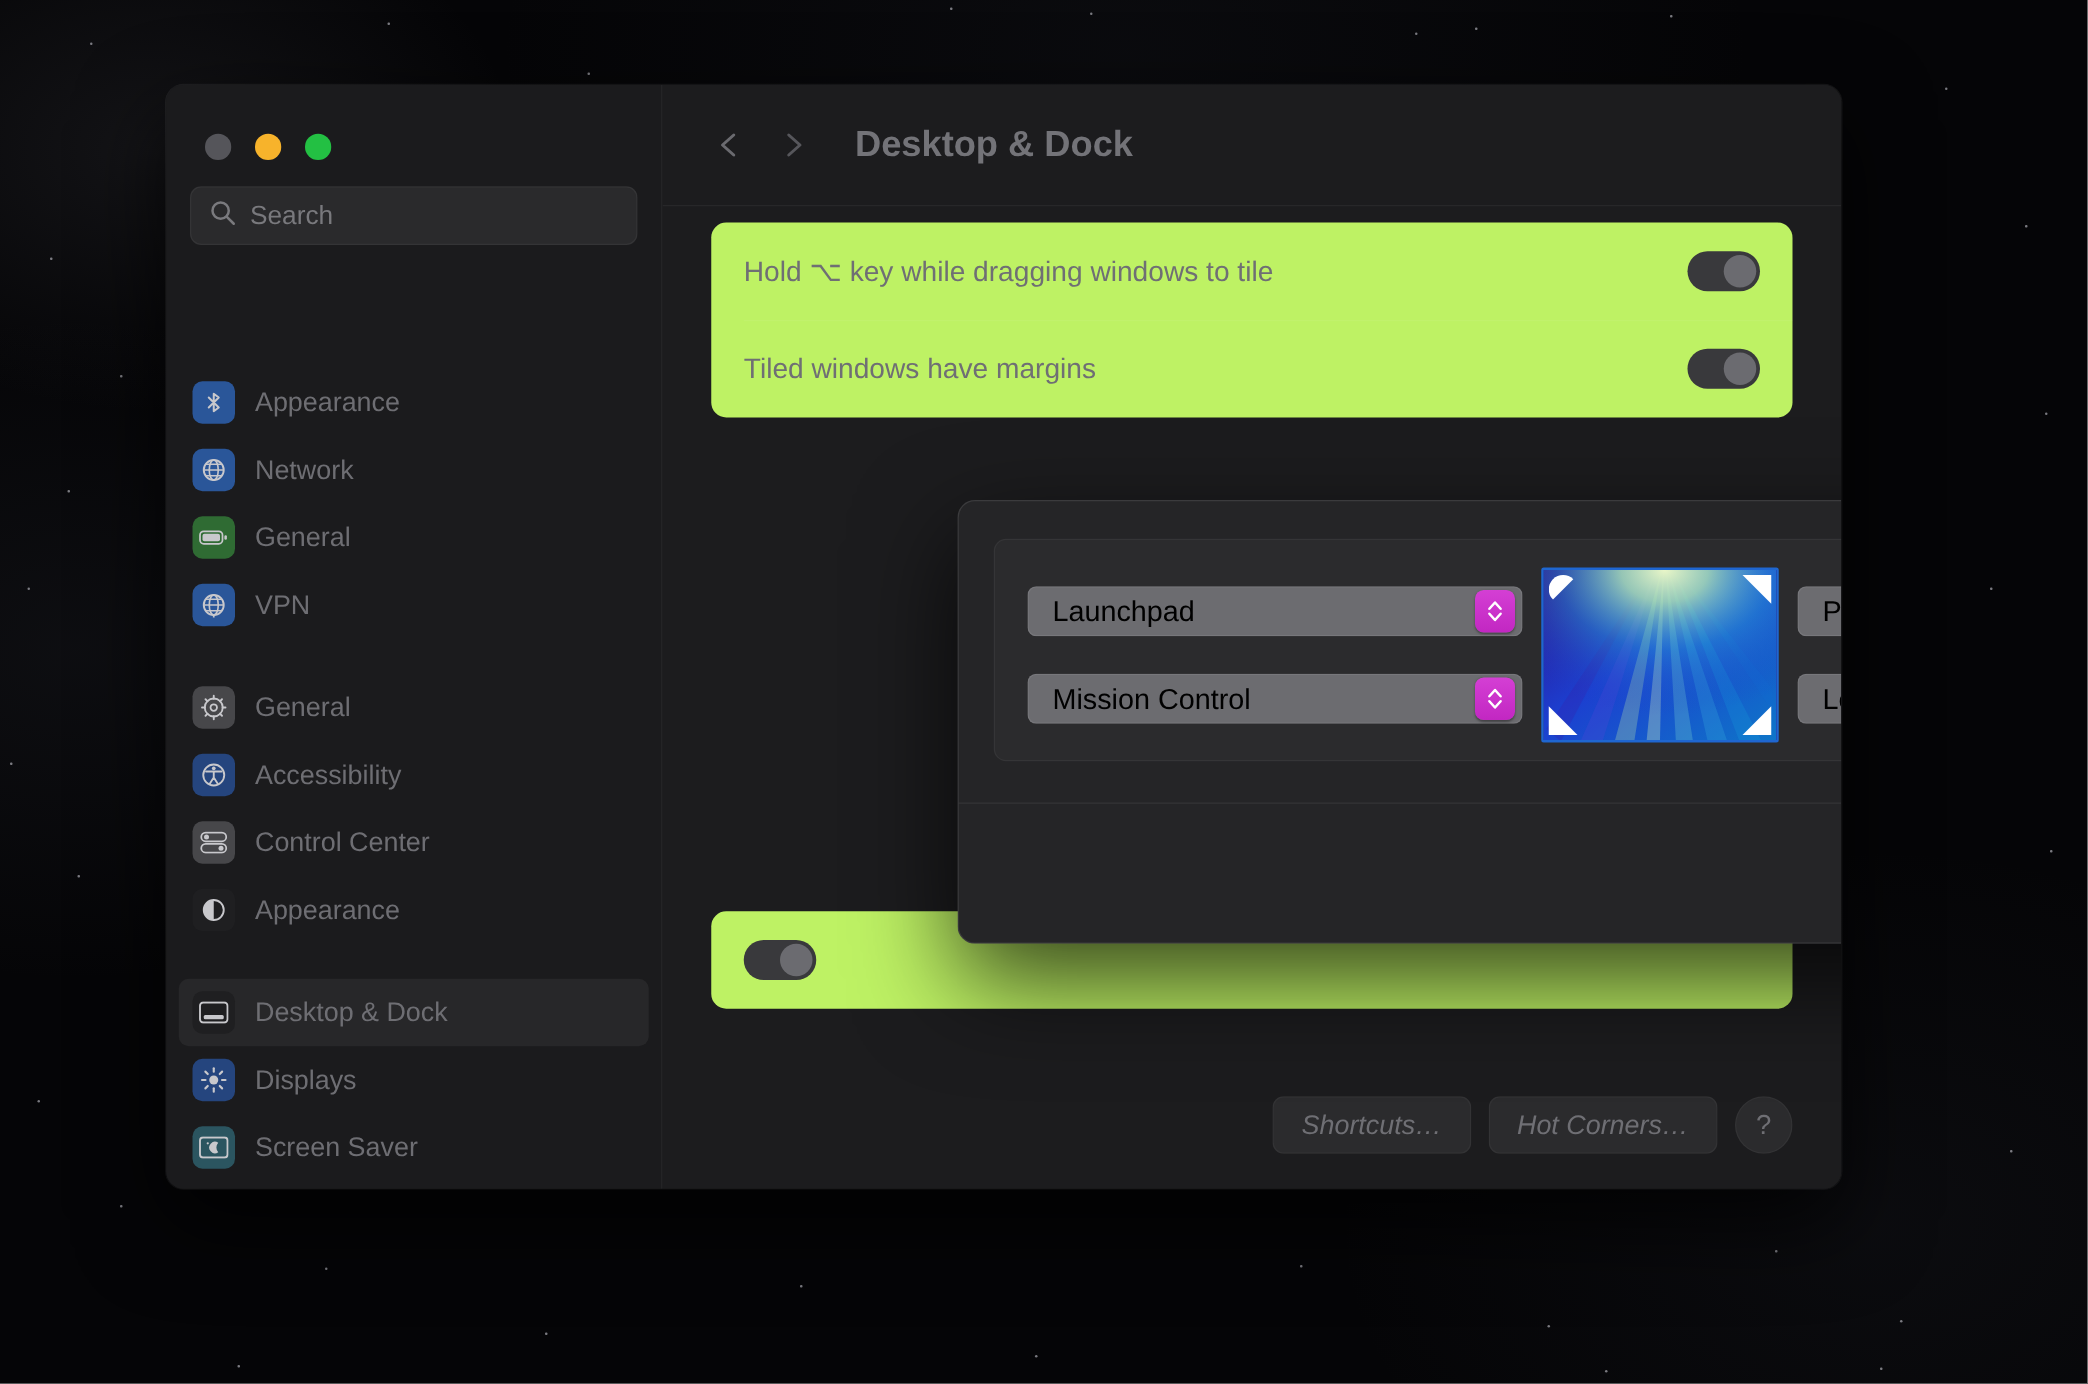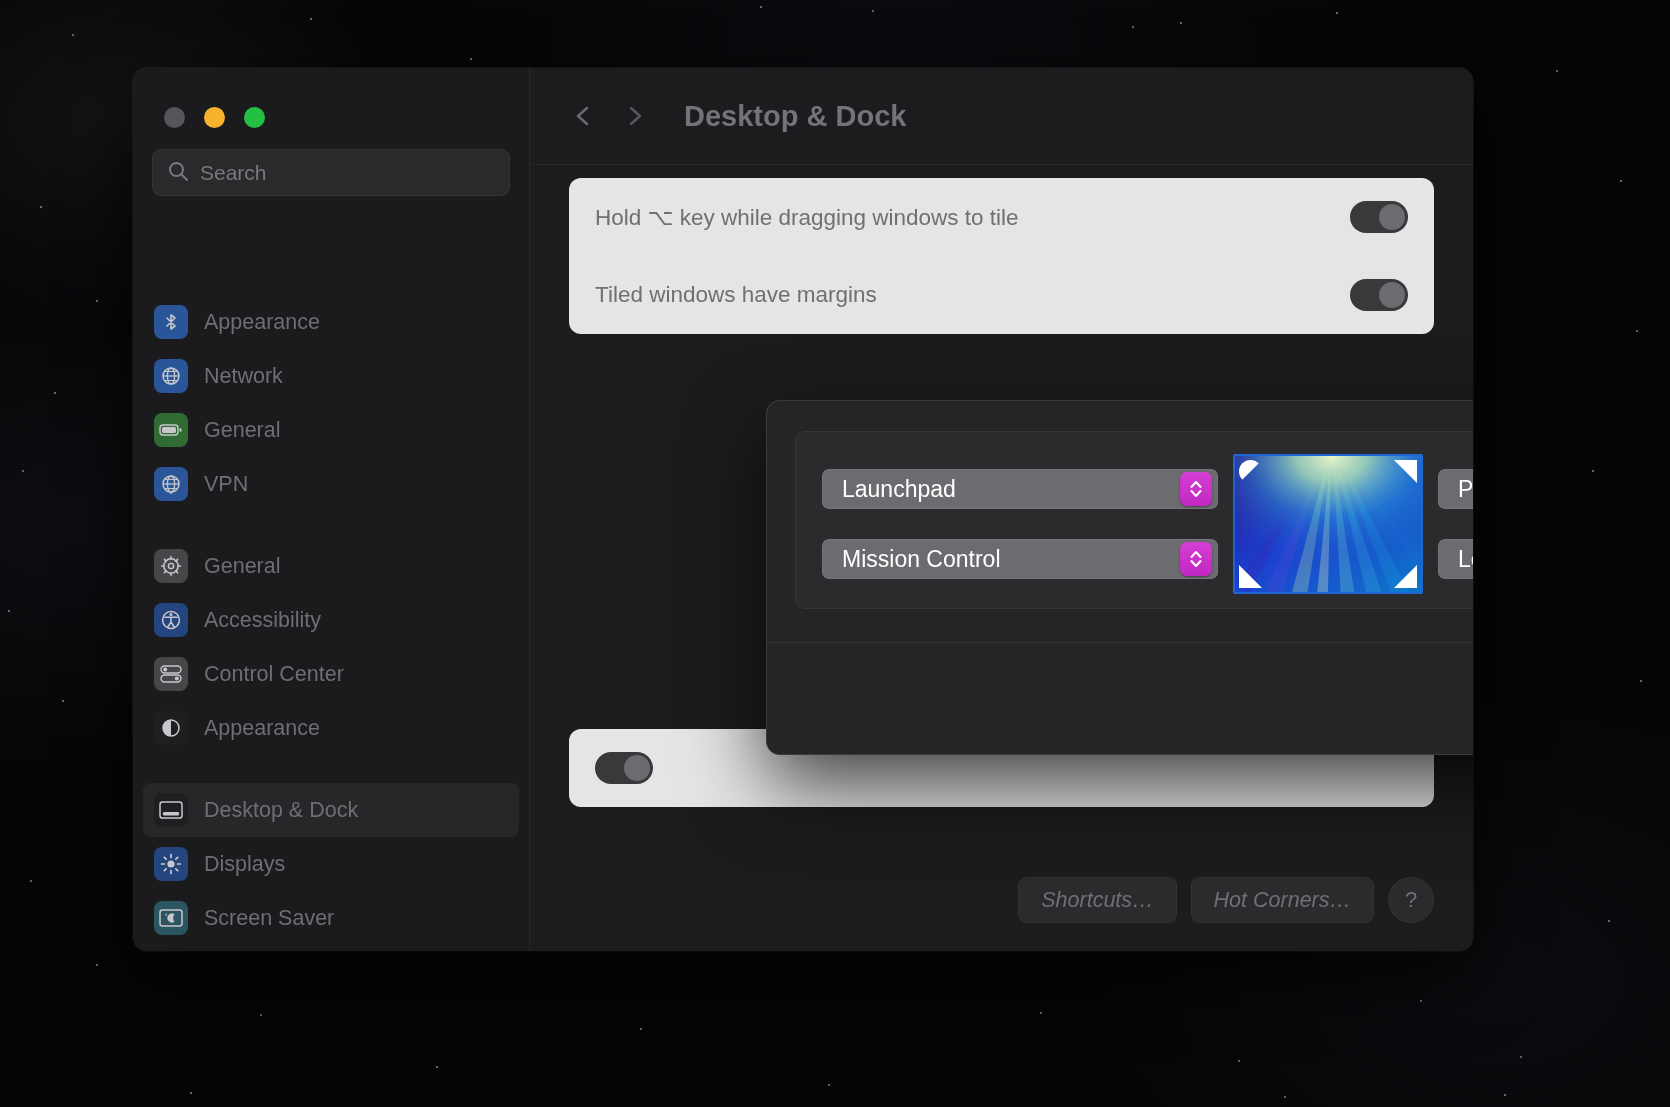--- a/index.html
+++ b/index.html
@@ -131,21 +131,21 @@
     color: #737378;
     margin-left: 15px;
   }
 
   #content {
     position: absolute;
     top: 97px; left: 0; right: 0; bottom: 0;
     padding: 0 39px;
   }
   .card {
-    background: #e5e5e5;
+    background: #bef264;
     border-radius: 12px;
     margin-top: 13px;
   }
   .row {
     display: flex; align-items: center;
     justify-content: space-between;
     height: 78px;
     padding: 0 26px;
     position: relative;
   }
@@ -232,21 +232,21 @@
     height: 40px;
     background: #6c6c70;
     border-radius: 7px;
     display: flex; align-items: center;
     justify-content: space-between;
     padding: 0 5px 0 19px;
     border: 1px solid rgba(255,255,255,.08);
   }
   .popup-label {
     font-size: 23px;
-    color: #ffffff;
+    color: #000000;
   }
   .stepper {
     width: 32px; height: 34px;
     border-radius: 7px;
     background: linear-gradient(#d43fd4, #c227c2);
     display: flex; flex-direction: column;
     align-items: center; justify-content: center;
     gap: 1px;
     box-shadow: 0 1px 2px rgba(0,0,0,.4);
   }

